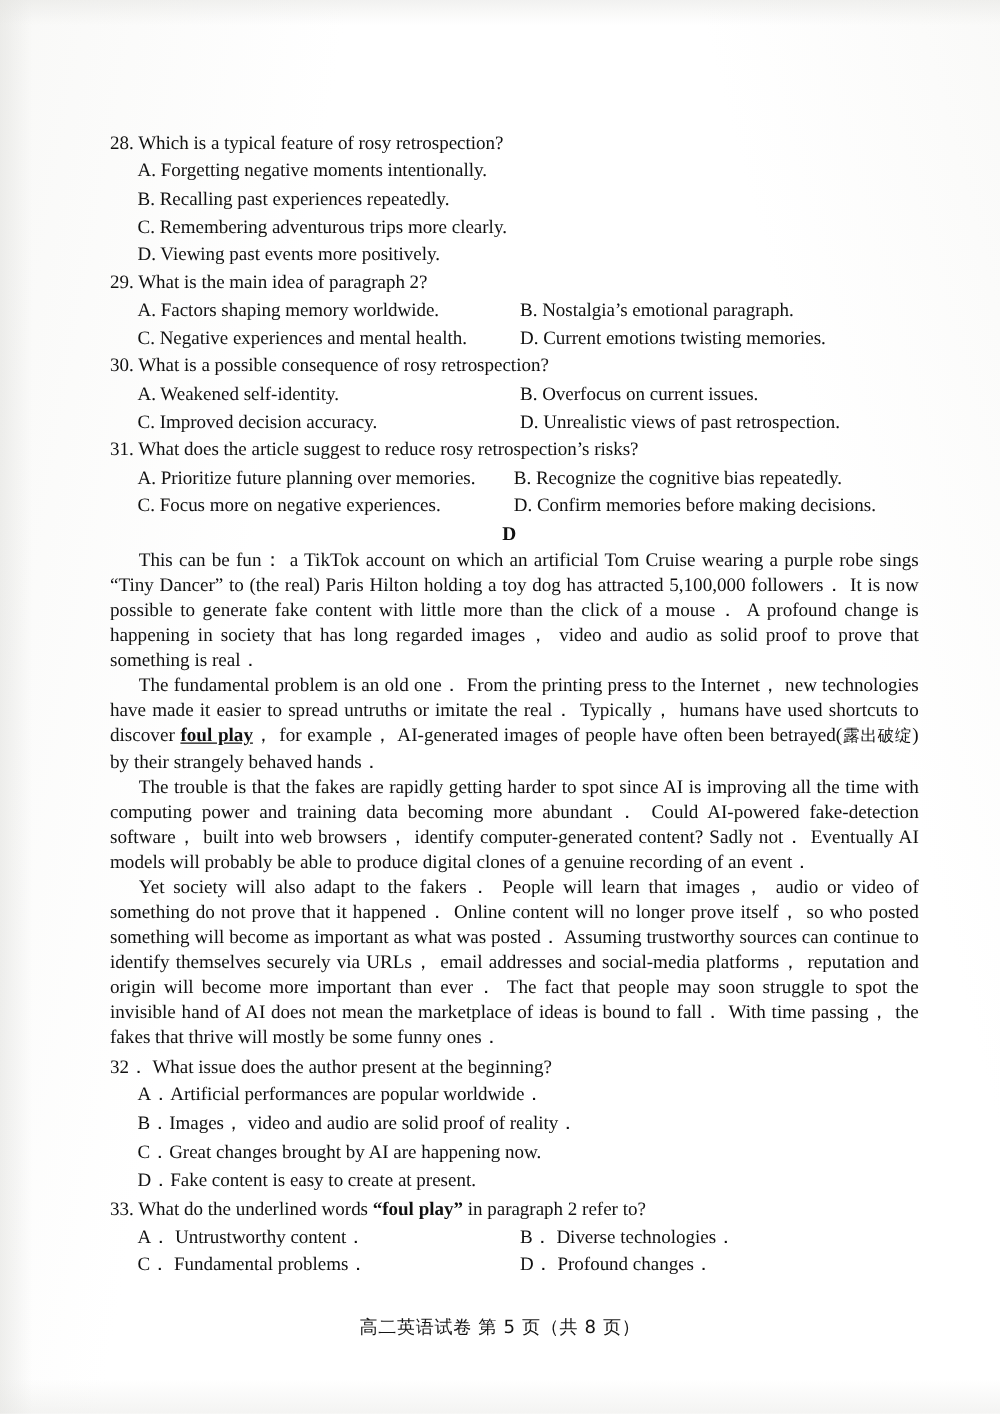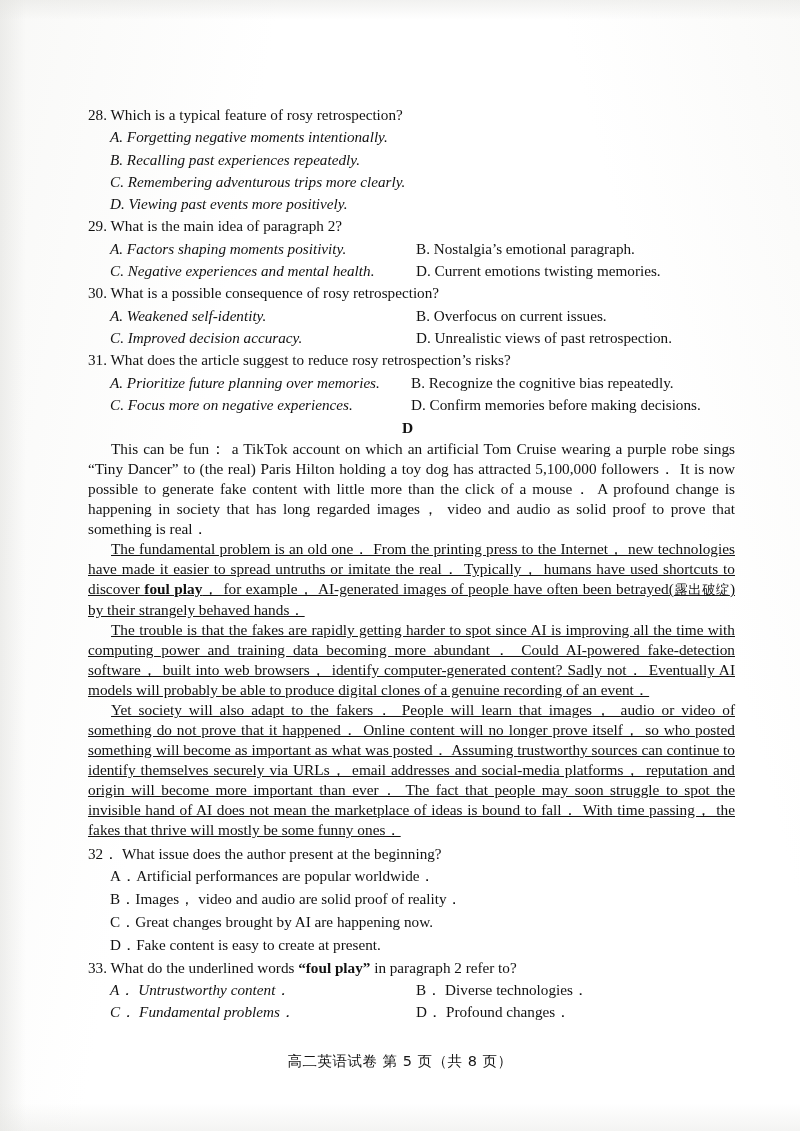--- a/index.html
+++ b/index.html
@@ -67,21 +67,20 @@
     font-size: 15.2px;
     line-height: 22.3px;
     position: relative;
     height: 22.3px;
     white-space: nowrap;
   }
   .opt-row .col-a {
     position: absolute;
     left: 0;
     top: 0;
-    font-style: italic;
   }
   .opt-row .col-b {
     position: absolute;
     left: 306px;
     top: 0;
   }
   .opt-row.tight .col-b {
     left: 301px;
   }
   .opt-single {
@@ -109,21 +108,20 @@
     font-size: 15.3px;
     line-height: 20px;
     text-align: justify;
     text-justify: inter-word;
     text-indent: 23px;
     margin: 0;
     hyphens: none;
   }
   .para + .para {
     margin-top: 0px;
-    text-decoration: underline;
   }
   .para b.ul {
     font-weight: bold;
     text-decoration: underline;
   }
   .cjk {
     font-family: "DejaVu Sans", sans-serif;
     font-size: 13.2px;
   }
 
@@ -171,21 +169,21 @@
       </div>
     </div>
 
     <div>
       <div class="q-line">
         <span class="q-num">29.</span>
         <span>What is the main idea of paragraph 2?</span>
       </div>
       <div class="opts">
         <div class="opt-row">
-          <span class="col-a">A. Factors shaping moments positivity.</span>
+          <span class="col-a">A. Factors shaping memory worldwide.</span>
           <span class="col-b">B. Nostalgia’s emotional paragraph.</span>
         </div>
         <div class="opt-row">
           <span class="col-a">C. Negative experiences and mental health.</span>
           <span class="col-b">D. Current emotions twisting memories.</span>
         </div>
       </div>
     </div>
 
     <div>

